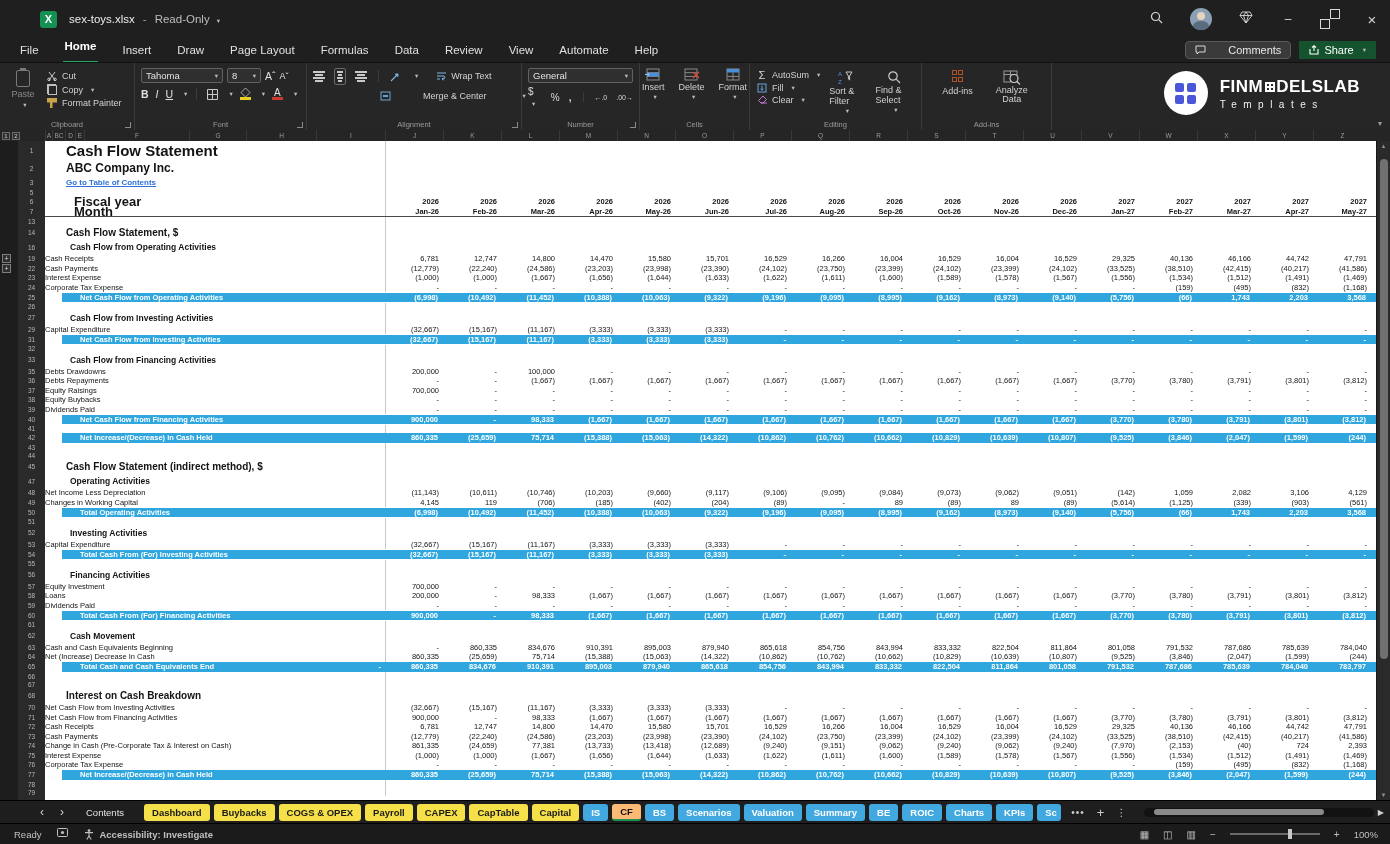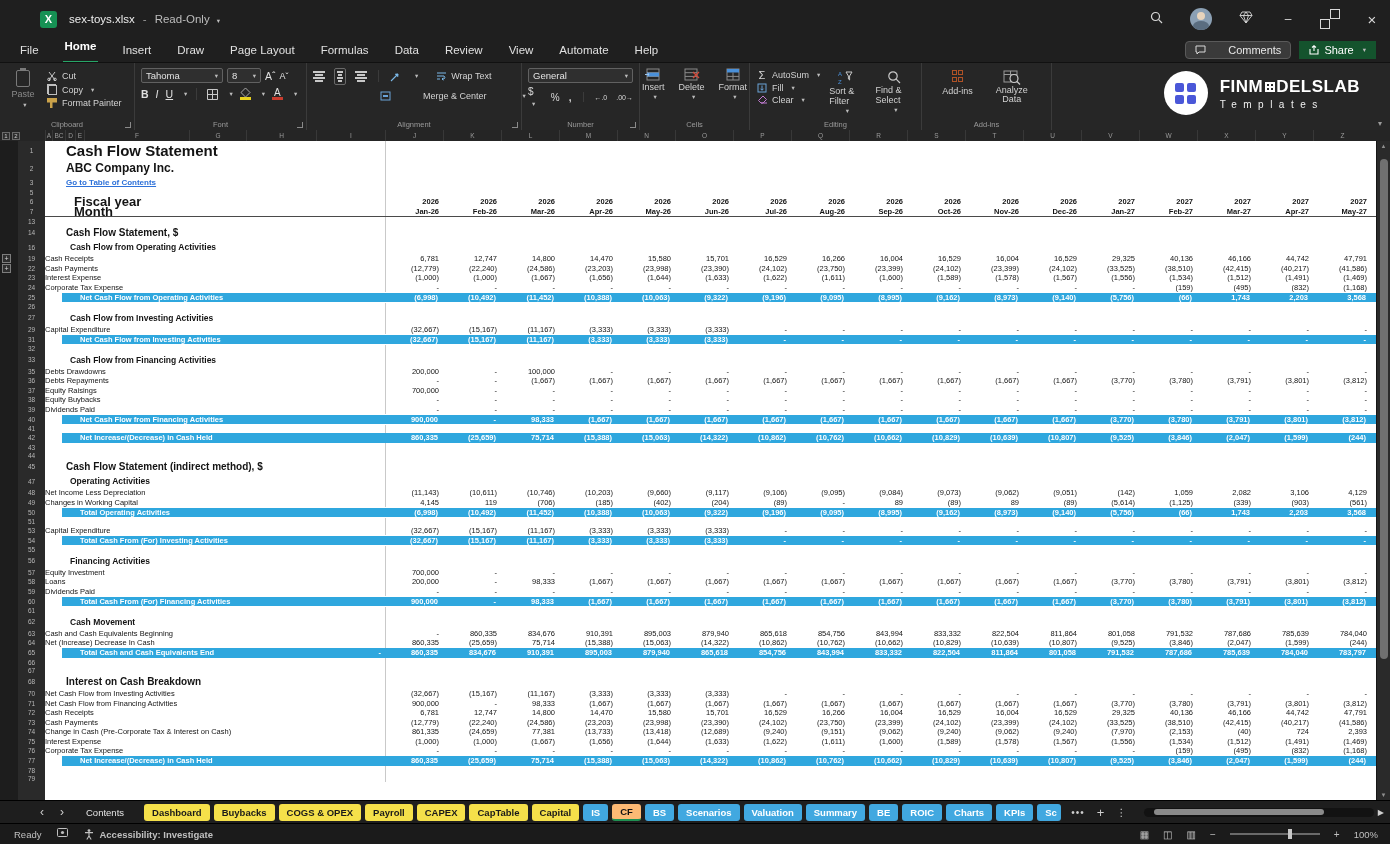--- a/index.html
+++ b/index.html
@@ -1230,20 +1230,30 @@
           </div>
         </div>
         <div class="srow gap">
           <div class="out"></div>
           <div class="rn">51</div>
           <div class="rcontent">
             <div class="rlabel"></div>
             <div class="rvals"></div>
           </div>
         </div>
+        <div class="srow h2">
+          <div class="out"></div>
+          <div class="rn">52</div>
+          <div class="rcontent">
+            <div class="rlabel">
+              <span class="ltext">Investing Activities</span>
+            </div>
+            <div class="rvals"></div>
+          </div>
+        </div>
         <div class="srow item">
           <div class="out"></div>
           <div class="rn">53</div>
           <div class="rcontent">
             <div class="rlabel">
               <span class="ltext">Capital Expenditure</span>
             </div>
             <div class="rvals">
               <div class="vc">(32,667)</div>
               <div class="vc">(15,167)</div>

